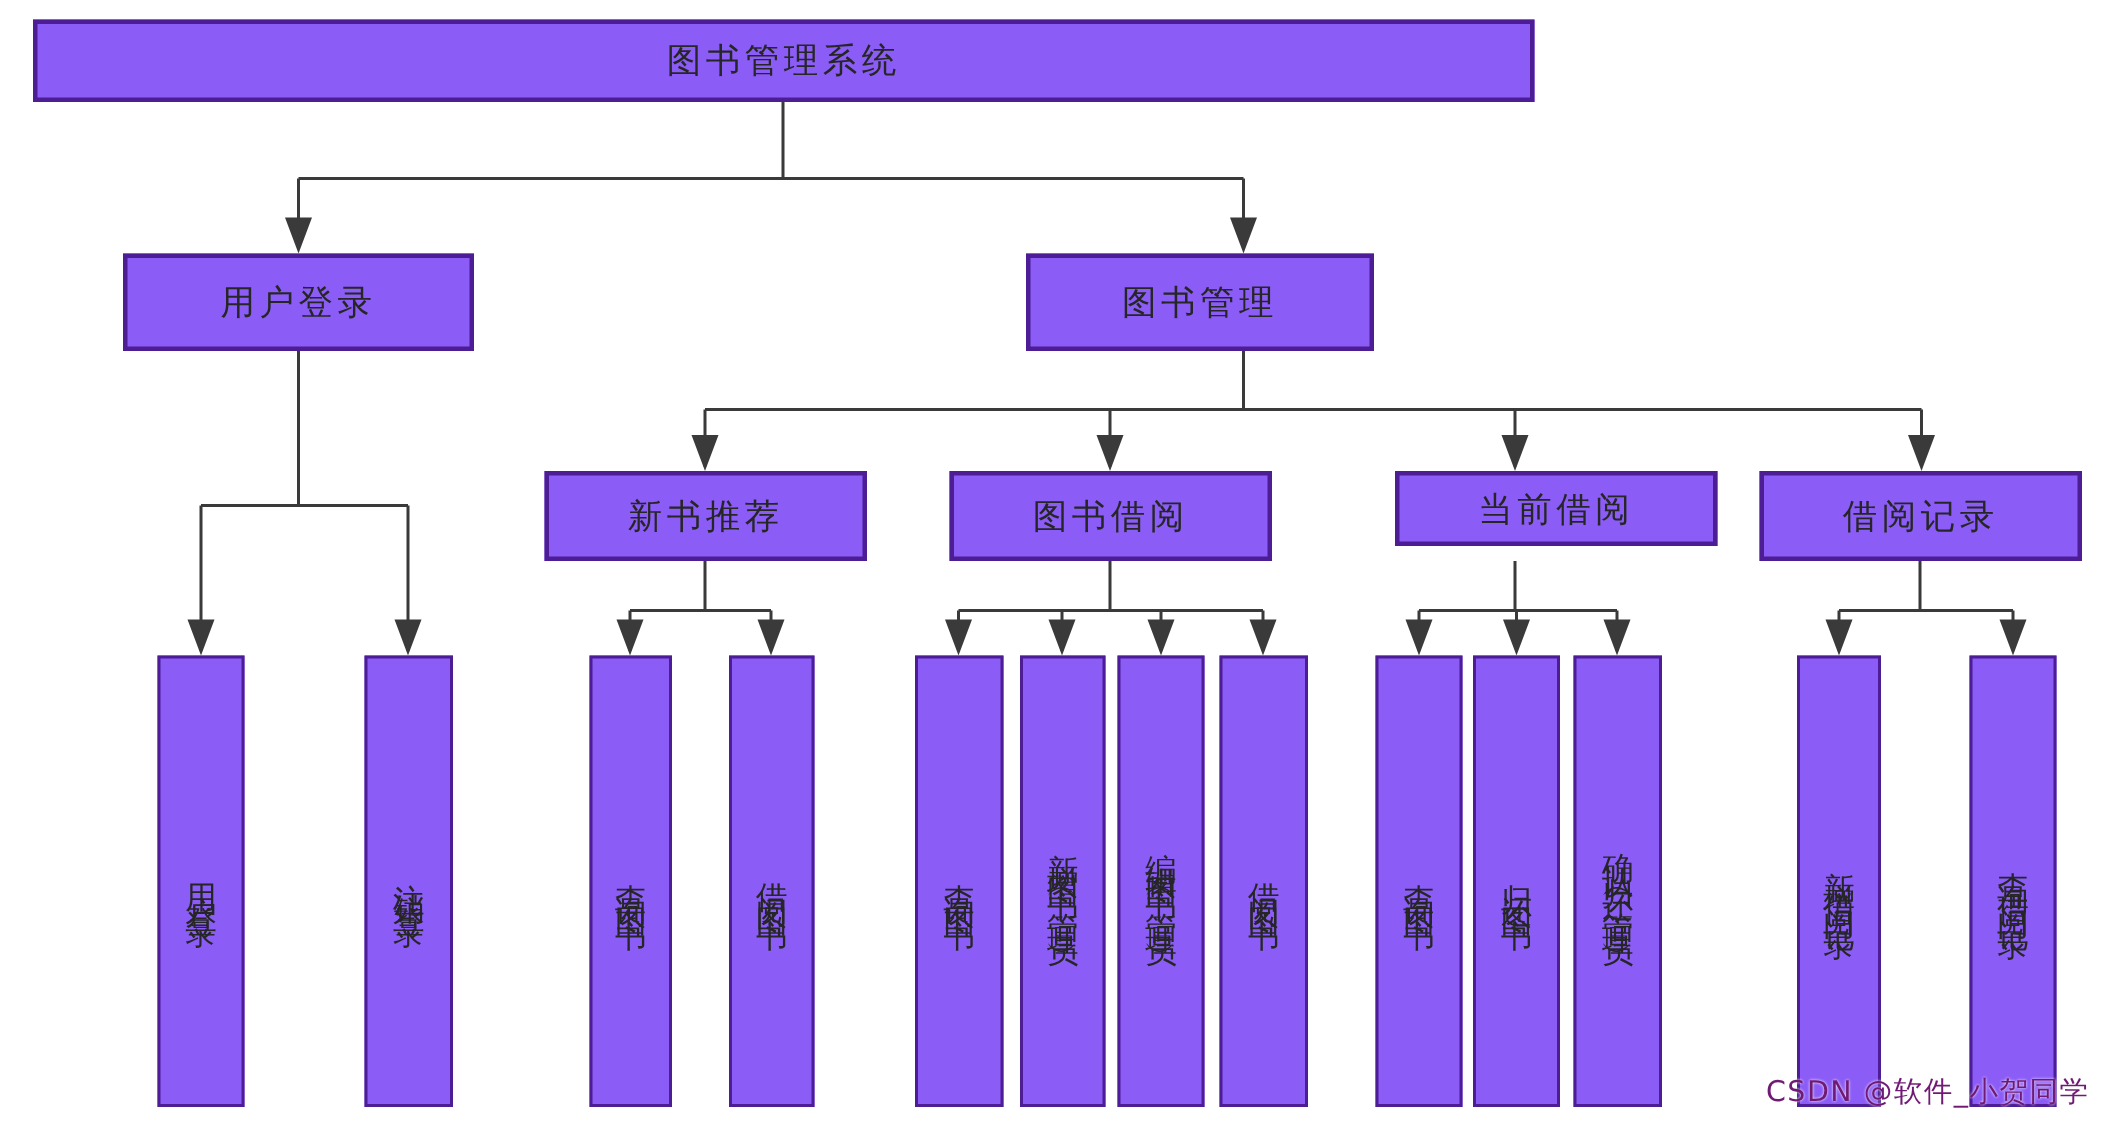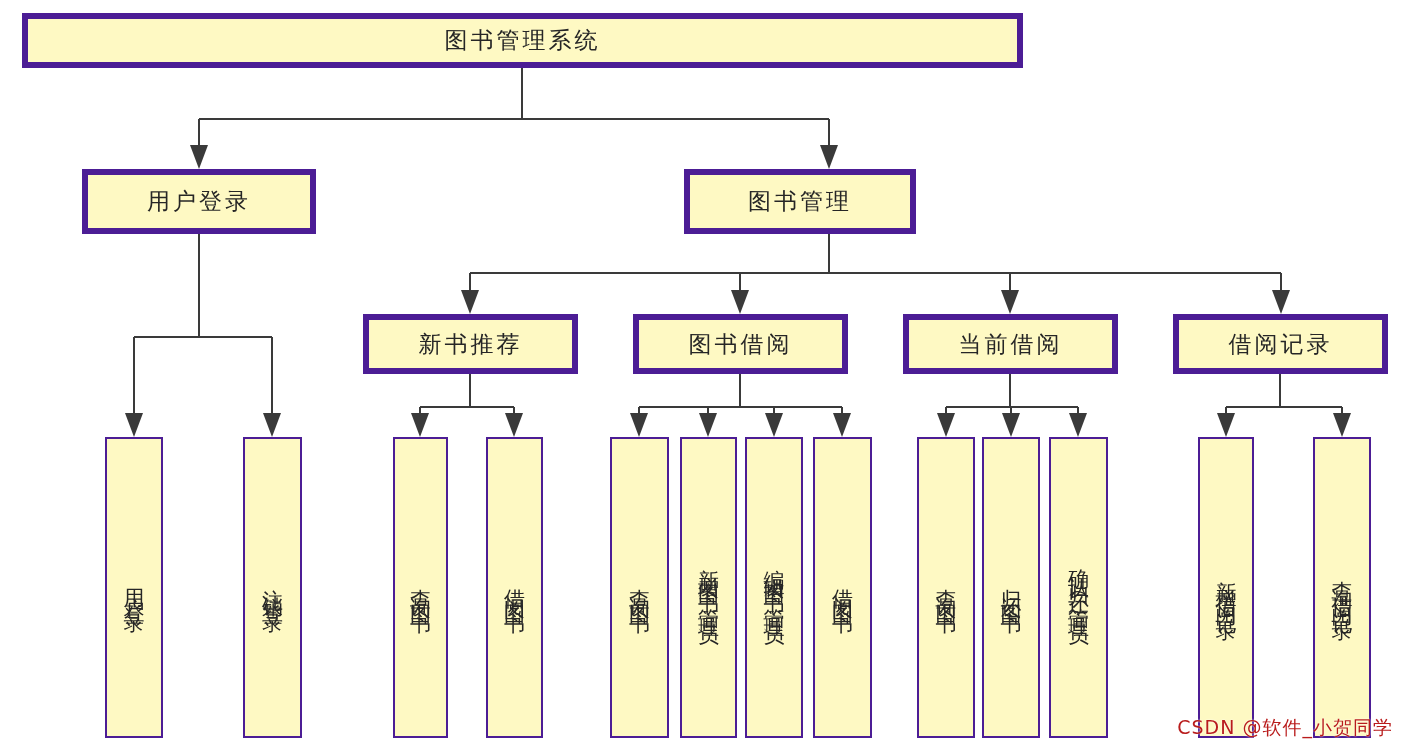--- a/index.html
+++ b/index.html
@@ -2,32 +2,32 @@
 <html><head>
 <meta charset="utf-8">
 <style>
   html,body{margin:0;padding:0;background:#ffffff;}
   .canvas{
     position:relative;width:1405px;height:747px;background:#ffffff;
     font-family:"DejaVu Sans",sans-serif;overflow:hidden;
   }
   .svg-layer{position:absolute;left:0;top:0;z-index:0;}
   .box{
-    position:absolute;box-sizing:border-box;background:#fef9c3;
-    border:6px solid #4c1d95;display:flex;align-items:center;justify-content:center;
+    position:absolute;box-sizing:border-box;background:#8b5cf6;
+    border:3px solid #4c1d95;display:flex;align-items:center;justify-content:center;
     color:#262626;z-index:1;white-space:nowrap;
   }
   .box.h{font-size:23px;letter-spacing:3px;}
   .box.v{
     writing-mode:vertical-rl;text-orientation:mixed;
     font-size:21px;letter-spacing:8px;border-width:2px;
   }
   .watermark{
     position:absolute;right:12px;bottom:6px;z-index:2;
-    font-size:19px;color:#b91c1c;letter-spacing:1px;
+    font-size:19px;color:#701a75;letter-spacing:1px;
     text-shadow:0 0 2px #ffffff;
   }
 </style>
 </head>
 <body>
 
 <div class="canvas">
 
   <svg class="svg-layer" width="1405" height="747" viewBox="0 0 1405 747">
     <g stroke="#3a3a3a" stroke-width="2" fill="none">
@@ -62,21 +62,21 @@
     </g>
   </svg>
 
   <div class="box h" style="left:22px;top:13px;width:1001px;height:55px;">图书管理系统</div>
 
   <div class="box h" style="left:82px;top:169px;width:234px;height:65px;">用户登录</div>
   <div class="box h" style="left:684px;top:169px;width:232px;height:65px;">图书管理</div>
 
   <div class="box h" style="left:633px;top:314px;width:215px;height:60px;">图书借阅</div>
   <div class="box h" style="left:363px;top:314px;width:215px;height:60px;">新书推荐</div>
-  <div class="box h" style="left:903px;top:314px;width:215px;height:60px;">当前借阅</div>
+  <div class="box h" style="left:930px;top:314px;width:215px;height:50px;">当前借阅</div>
   <div class="box h" style="left:1173px;top:314px;width:215px;height:60px;">借阅记录</div>
 
   <div class="box v" style="left:105px;top:437px;width:58px;height:301px;">用户登录</div>
   <div class="box v" style="left:243px;top:437px;width:59px;height:301px;">注销登录</div>
 
   <div class="box v" style="left:393px;top:437px;width:55px;height:301px;">查询图书</div>
   <div class="box v" style="left:486px;top:437px;width:57px;height:301px;">借阅图书</div>
 
   <div class="box v" style="left:610px;top:437px;width:59px;height:301px;">查询图书</div>
   <div class="box v" style="left:680px;top:437px;width:57px;height:301px;">新增图书（管理员）</div>

